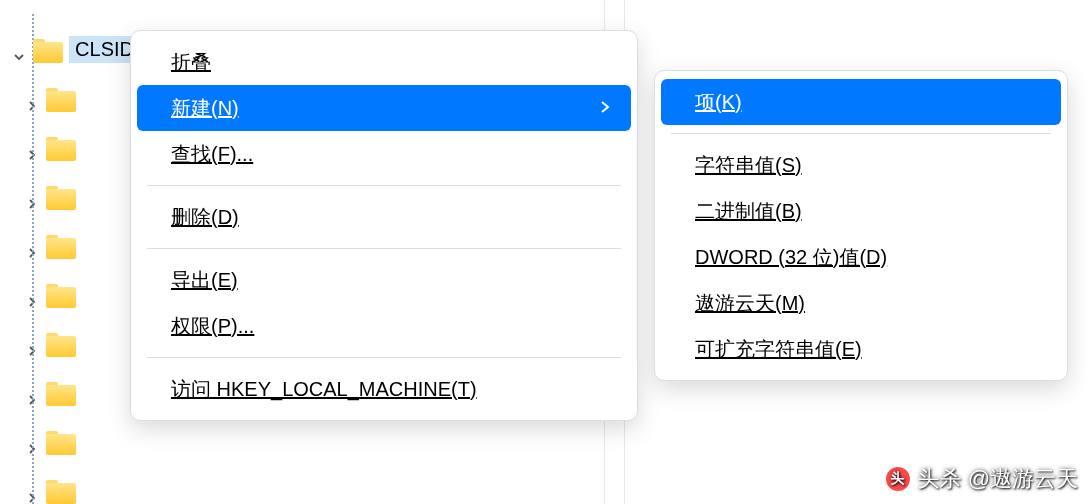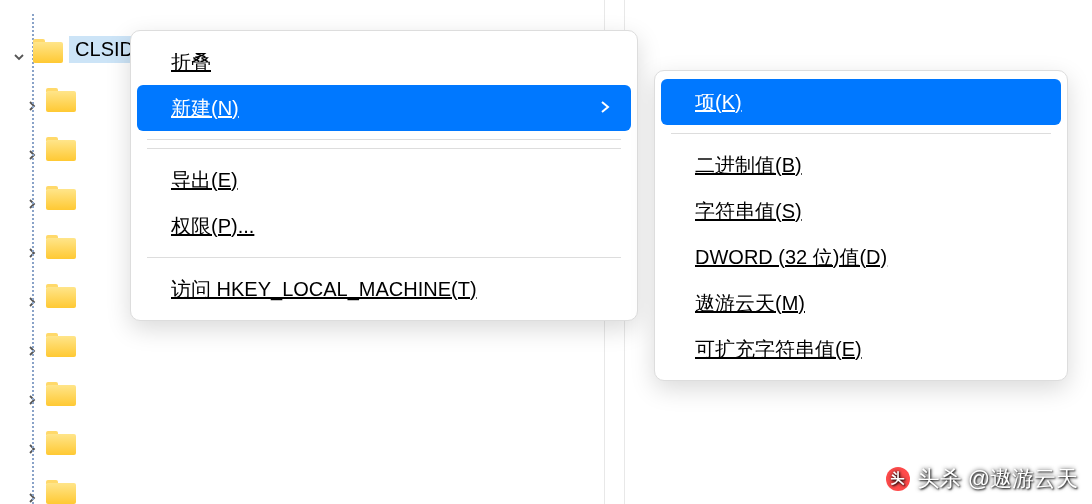--- a/index.html
+++ b/index.html
@@ -243,44 +243,50 @@
     <span>折叠</span>
   </div>
   <div class="menu-item highlighted">
     <span>新建(N)</span>
     <span class="arrow">
       <svg width="12" height="14" viewBox="0 0 12 14">
           <path d="M3 2 L9 7 L3 12" fill="none" stroke="#fff" stroke-width="2"></path>
         </svg>
     </span>
   </div>
+  <div class="menu-item">
+    <span>查找(F)...</span>
+  </div>
   <div class="menu-separator"></div>
+  <div class="menu-item">
+    <span>删除(D)</span>
+  </div>
   <div class="menu-separator"></div>
   <div class="menu-item">
     <span>导出(E)</span>
   </div>
   <div class="menu-item">
     <span>权限(P)...</span>
   </div>
   <div class="menu-separator"></div>
   <div class="menu-item">
     <span>访问 HKEY_LOCAL_MACHINE(T)</span>
   </div>
 </div>
 
 <div class="menu menu2">
   <div class="menu-item highlighted">
     <span>项(K)</span>
   </div>
   <div class="menu-separator"></div>
   <div class="menu-item">
+    <span>字符串值(S)</span>
+  </div>
+  <div class="menu-item">
     <span>二进制值(B)</span>
-  </div>
-  <div class="menu-item">
-    <span>字符串值(S)</span>
   </div>
   <div class="menu-item">
     <span>DWORD (32 位)值(D)</span>
   </div>
   <div class="menu-item">
     <span>遨游云天(M)</span>
   </div>
   <div class="menu-item">
     <span>可扩充字符串值(E)</span>
   </div>

